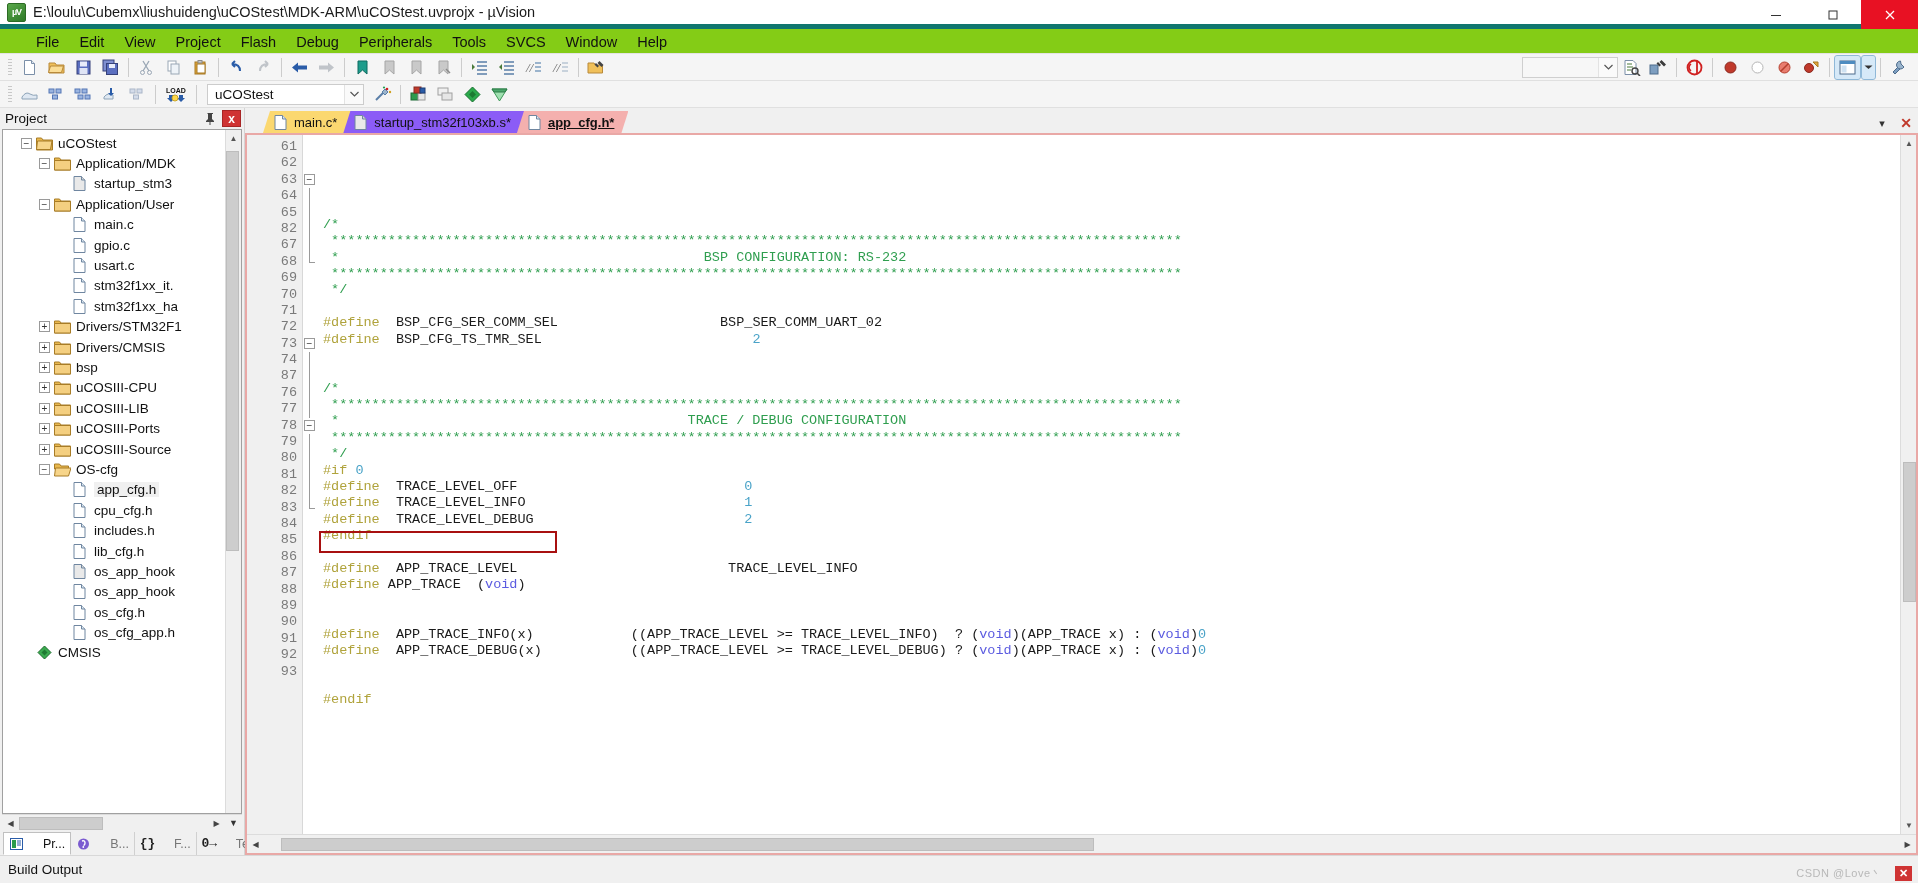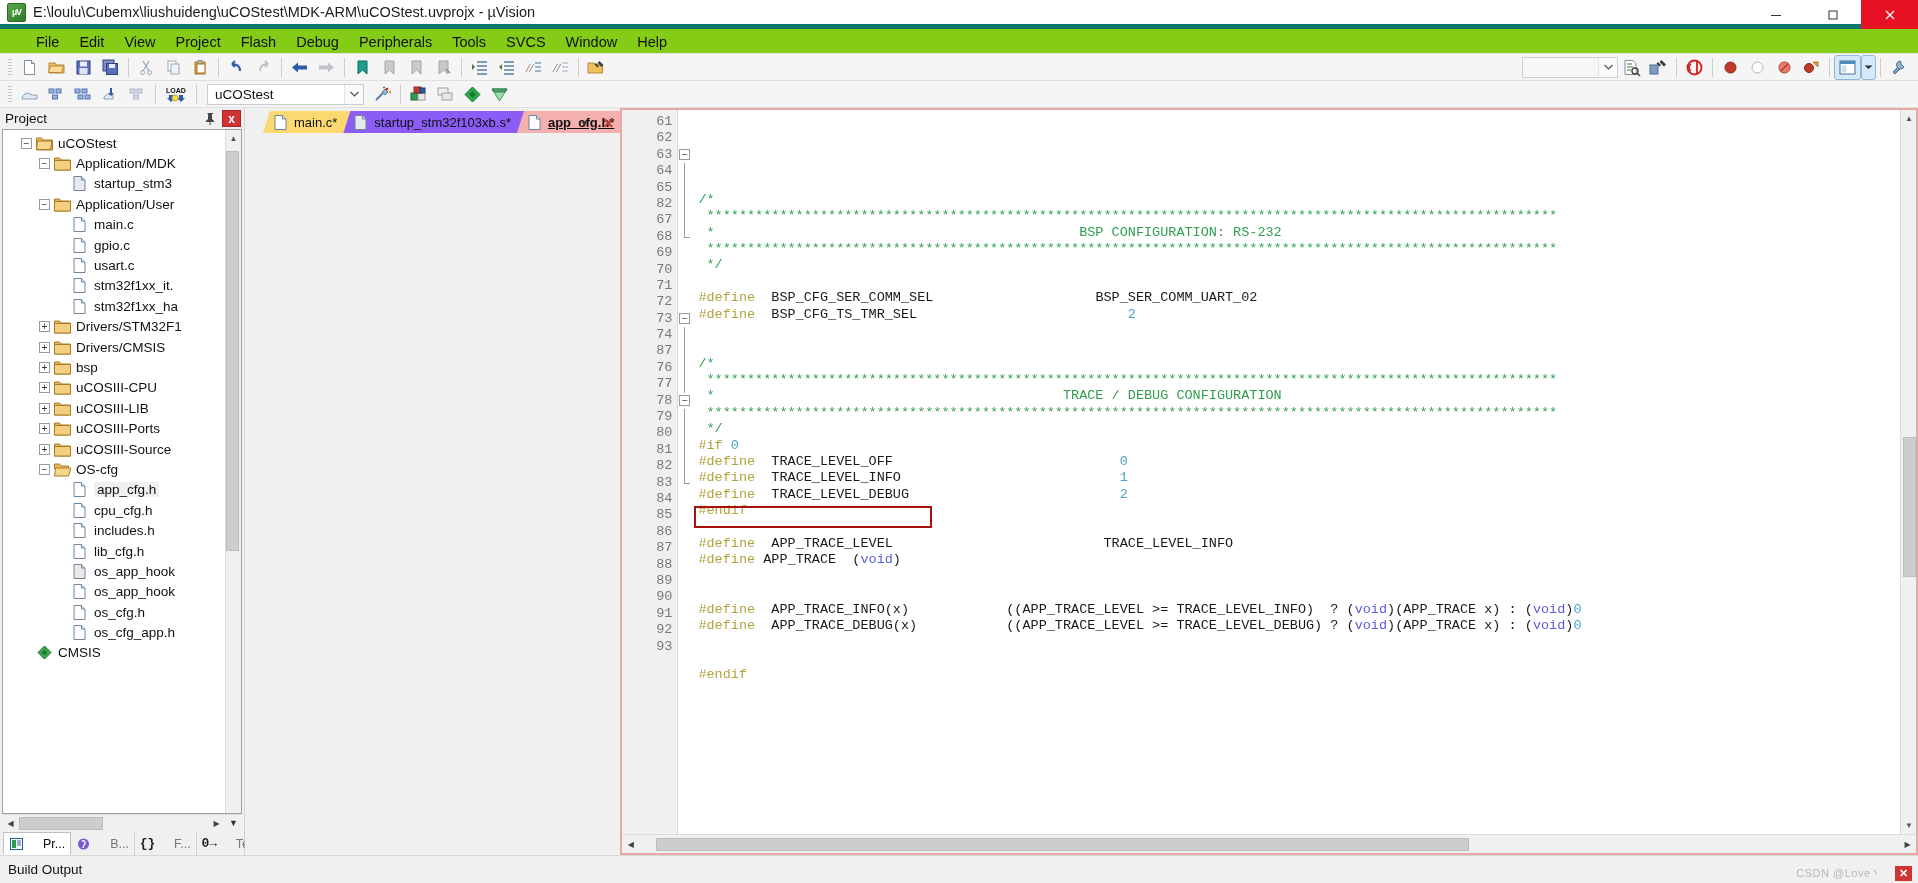--- a/index.html
+++ b/index.html
@@ -180,21 +180,21 @@
   }
   .pane-tab.active {
     background: #ffffff; color: #111;
     border: 1px solid #c0c0c0; border-bottom: 1px solid #fff;
     border-right: 1px solid #c0c0c0;
   }
   .pane-tab .ticon { width: 15px; height: 14px; display:flex; align-items:center; justify-content:center;}
 
   
   .editor-area {
-    flex: 1 1 auto; display: flex; flex-direction: row; min-width: 0;
+    flex: 1 1 auto; display: flex; flex-direction: column; min-width: 0;
     background: #f0f0f0; position: relative;
   }
   .tabstrip {
     height: 25px; flex: 0 0 25px; display: flex; align-items: flex-end;
     background: #f0f0f0; padding-left: 18px; position: relative;
   }
   .etab {
     height: 22px; display: flex; align-items: center; gap: 6px;
     padding: 0 14px 0 10px; font-size: 13px; color: #111;
     position: relative; margin-right: -8px;

